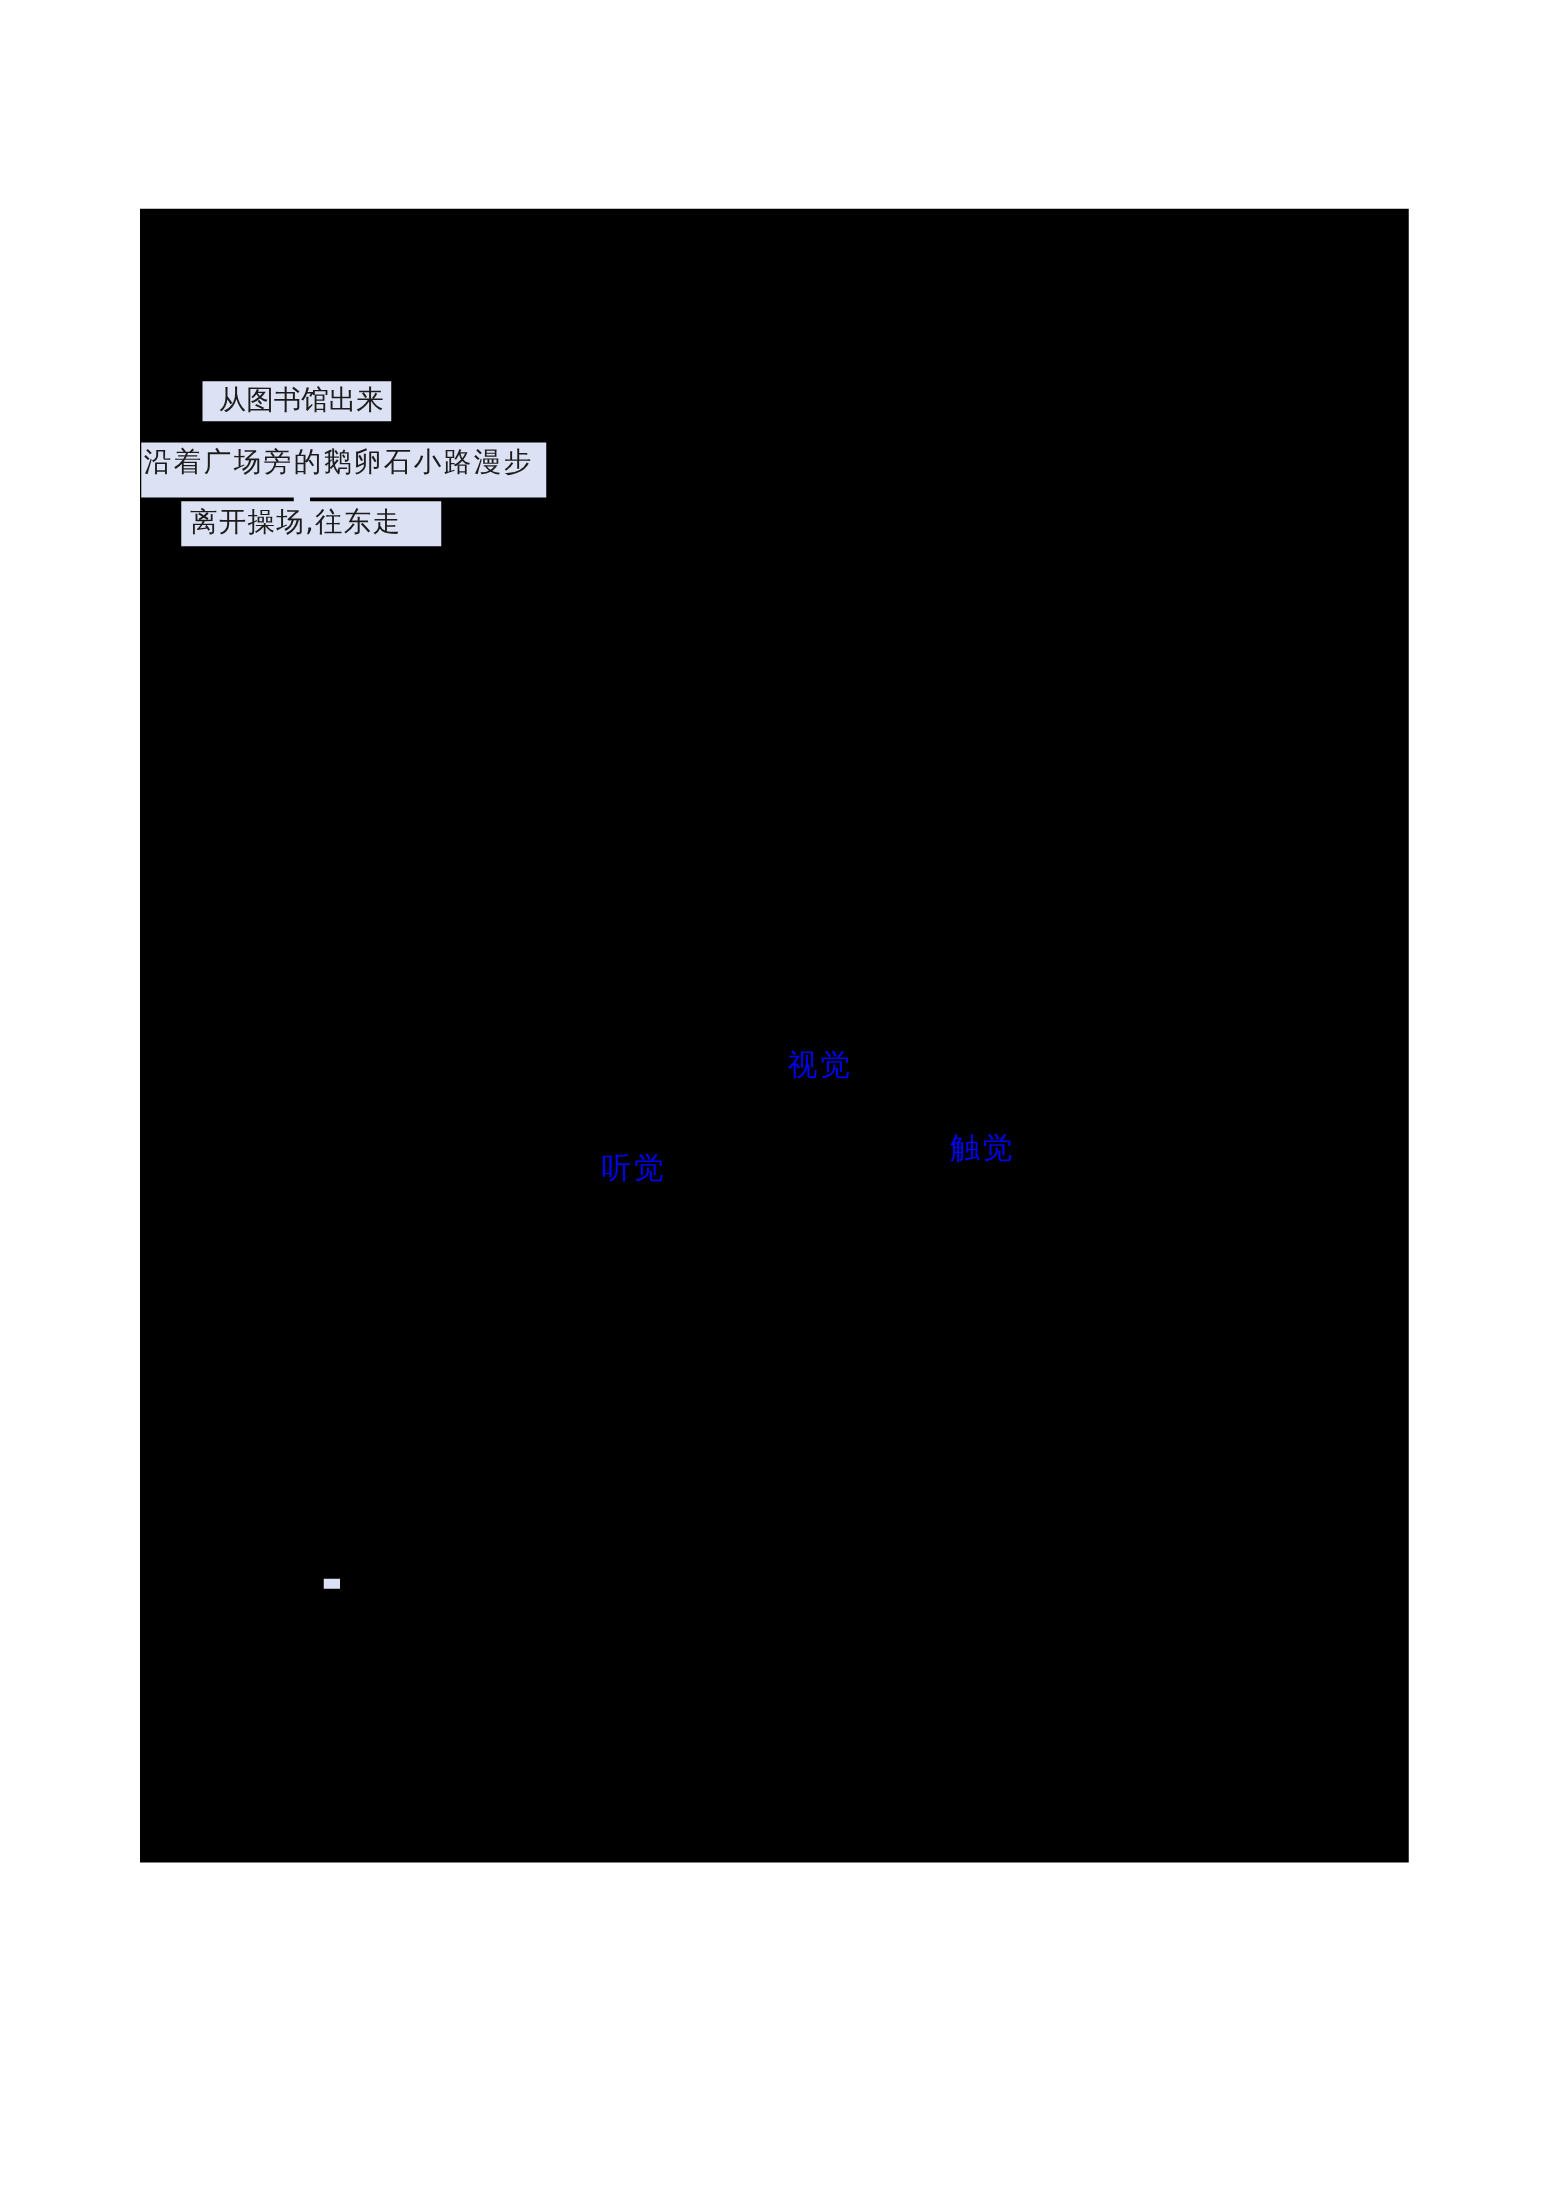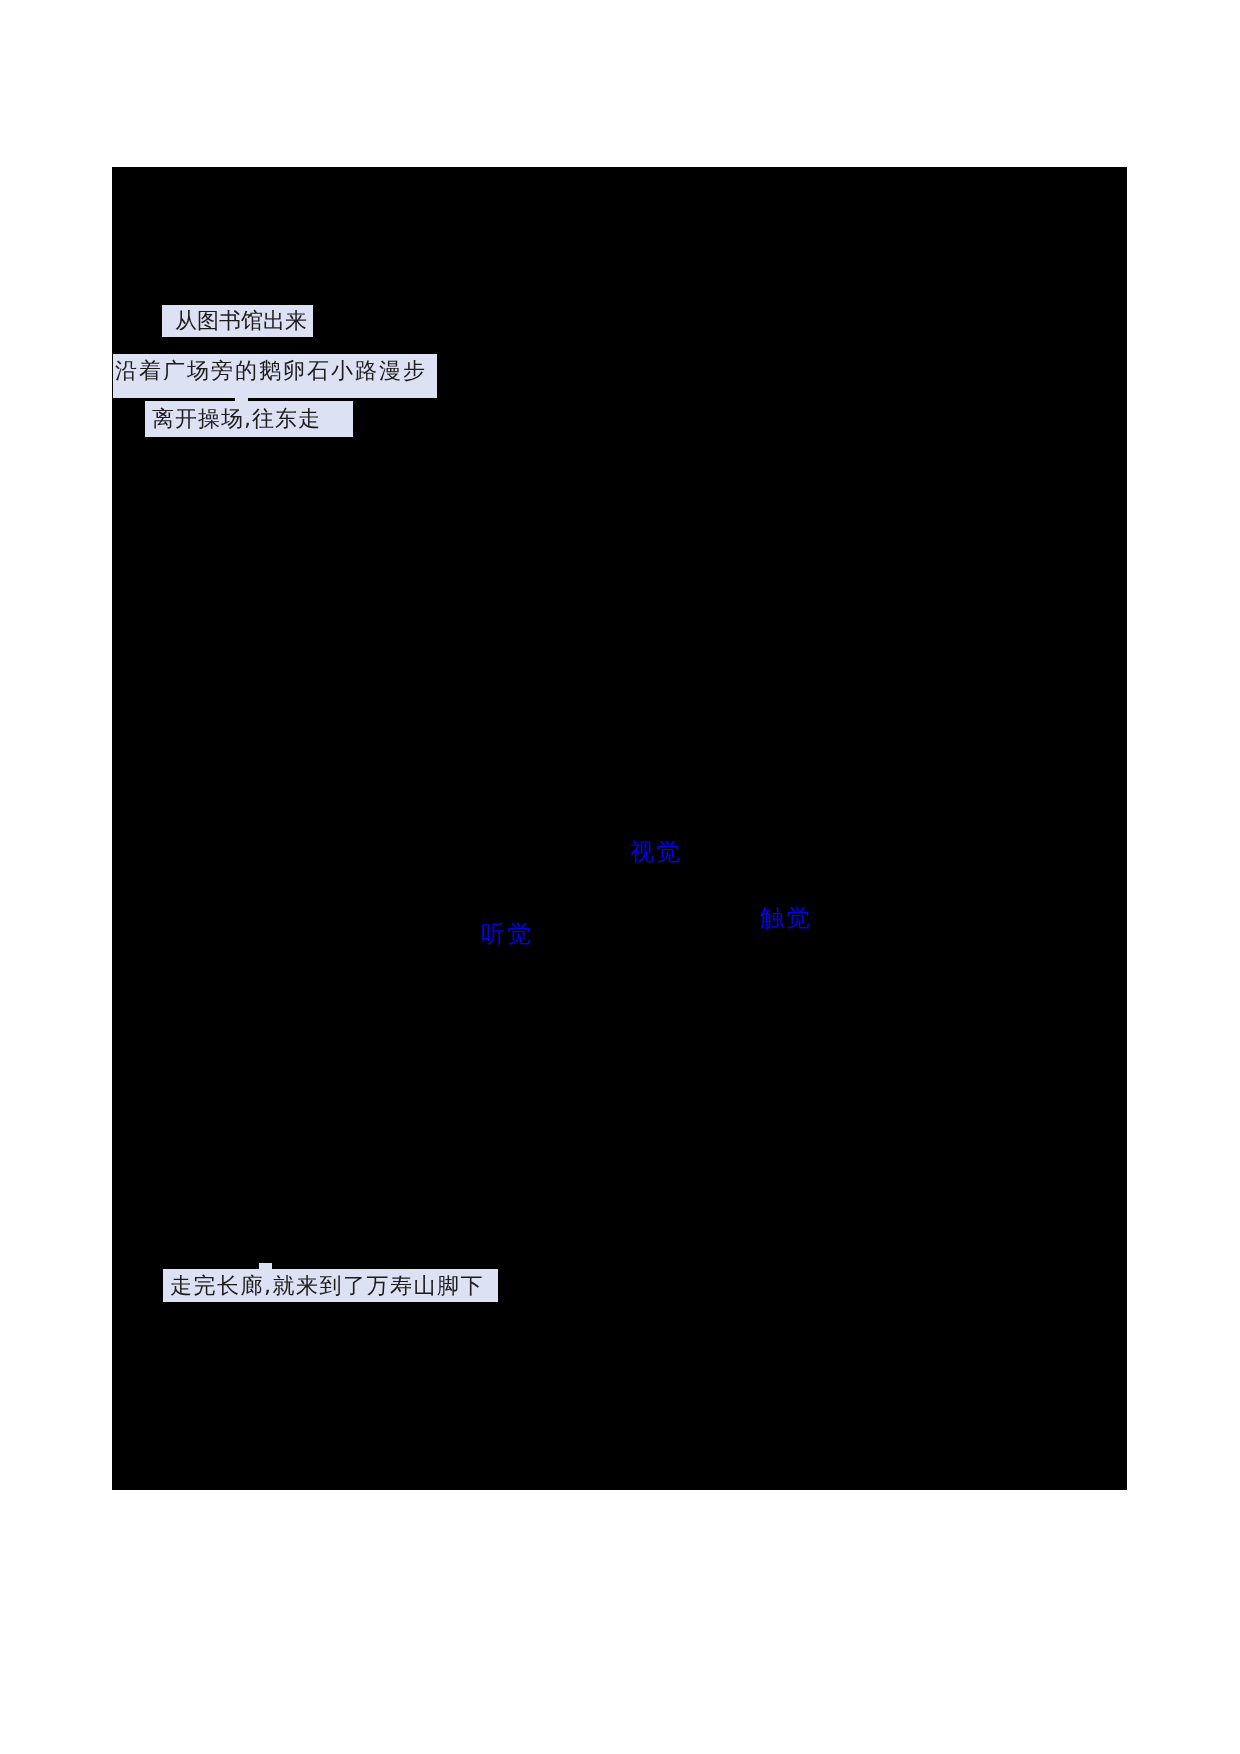--- a/index.html
+++ b/index.html
@@ -70,15 +70,14 @@
   <div class="comma-tab tab3"></div>
   <div class="hl hl3">离开操场,往东走</div>
 
   <div class="blue-label bl-vision">视觉</div>
 
   <div class="blue-label bl-hearing">听觉</div>
 
   <div class="blue-label bl-touch">触觉</div>
 
   <div class="comma-tab tab4"></div>
-  <div class="hl hl4">走完长廊,就来到了万寿山脚下</div>
 
 </div>
 
 </body></html>

